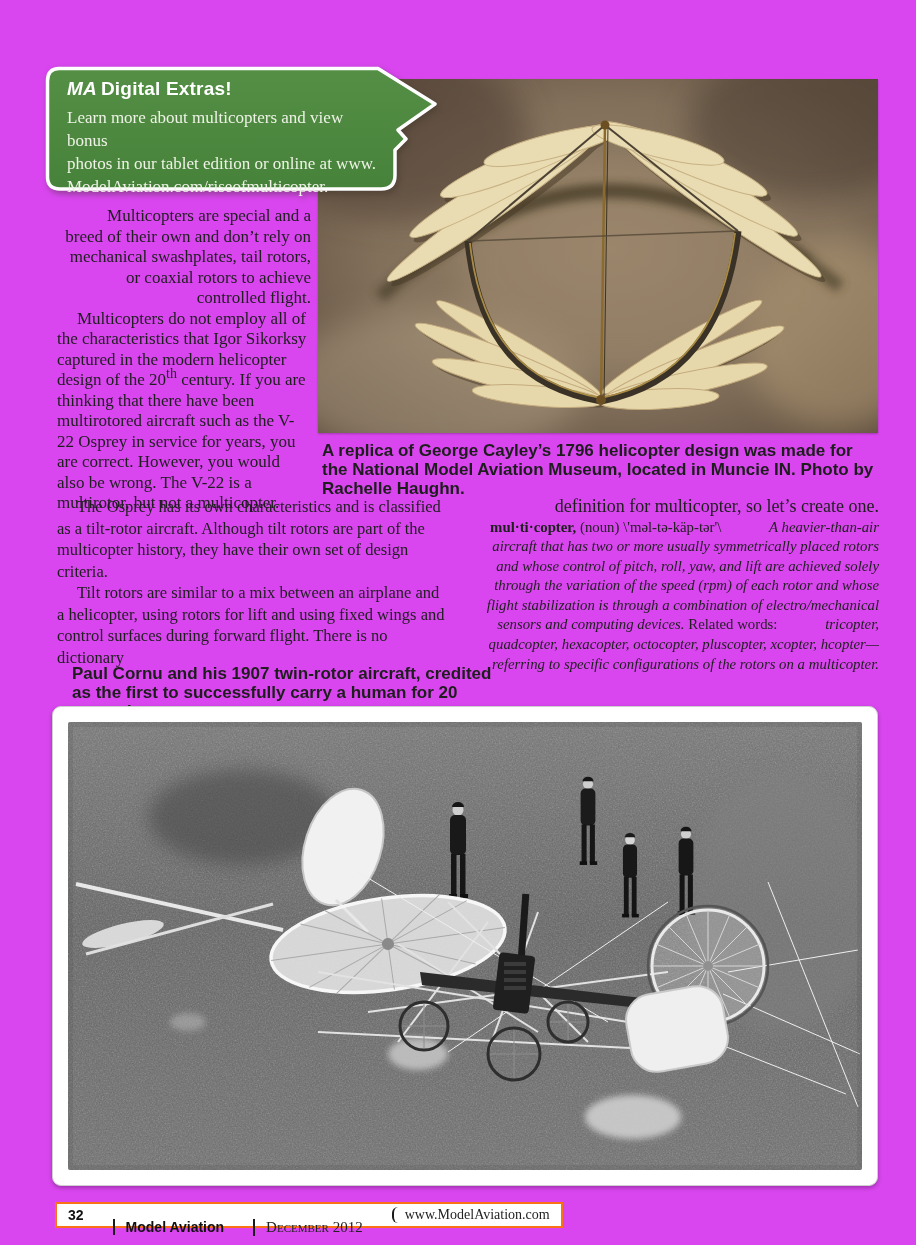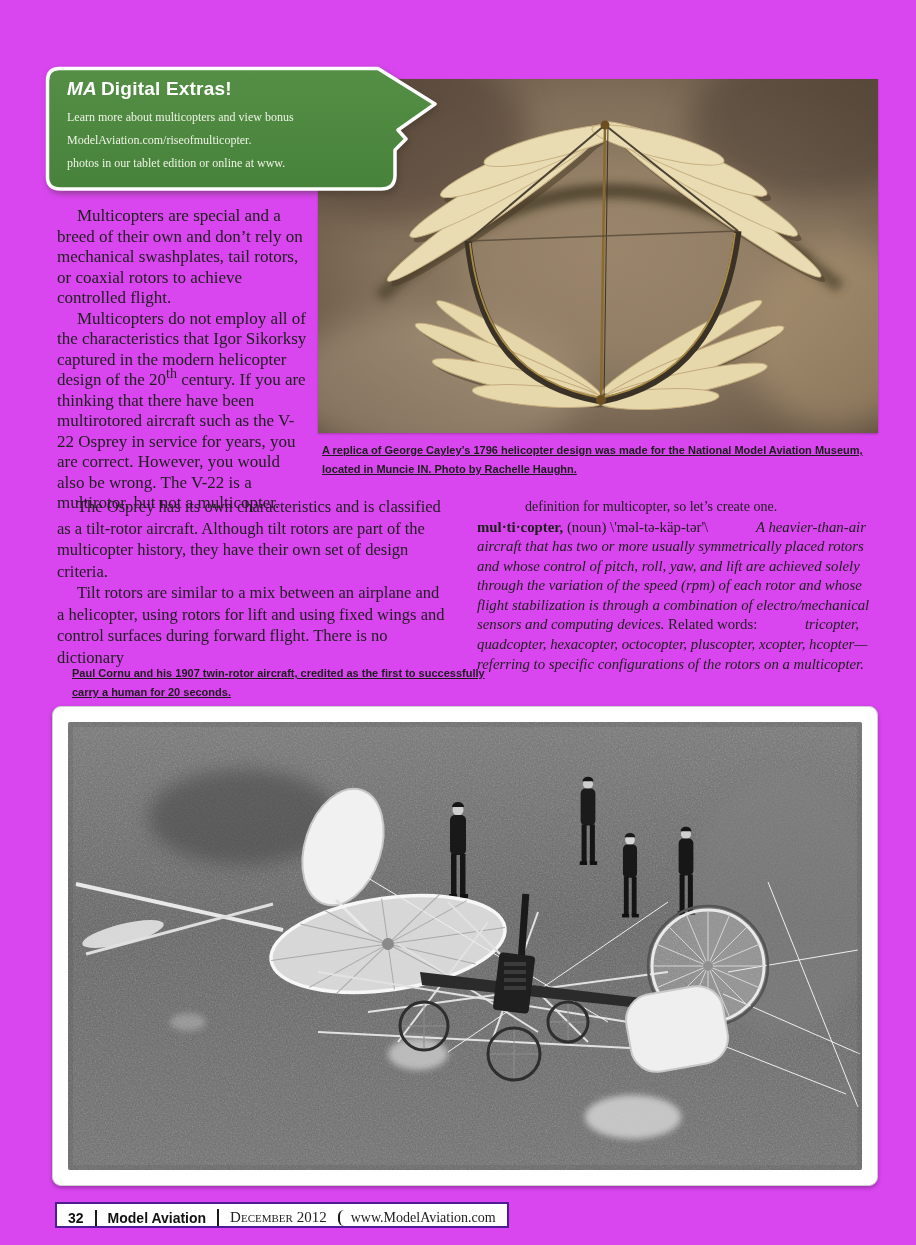--- a/index.html
+++ b/index.html
@@ -7,53 +7,53 @@
         font-family:"Liberation Serif",serif;color:#1e1e1e;padding-left:36px;}
 
   
   .callout{position:absolute;left:45px;top:66px;width:398px;height:126px;z-index:5;
            filter:drop-shadow(2px 3px 3px rgba(60,50,40,.45));}
   .callout svg{position:absolute;left:0;top:0;}
   .callout-text{position:absolute;left:22px;top:12px;width:312px;}
   .callout-title{font-family:"Liberation Sans",sans-serif;font-weight:bold;font-size:19px;
                  color:#fff;margin:0 0 6px 0;letter-spacing:.2px;}
   .callout-title .ma{font-style:italic;margin-right:4px;}
-  .callout-body{font-size:12px;line-height:23px;color:#eef3e6;}
+  .callout-body{font-size:17px;line-height:23px;color:#eef3e6;}
 
   
   .cayley-photo{position:absolute;left:318px;top:79px;width:560px;height:354px;z-index:1;
                 box-shadow:0 1px 2px rgba(0,0,0,.25);}
   .cornu-frame{position:absolute;left:52px;top:706px;width:826px;height:480px;box-sizing:border-box;
                background:#fff;border:1px solid #cfcfcf;border-radius:9px;padding:15px;
                box-shadow:0 2px 4px rgba(0,0,0,.28);}
   .cornu-frame svg{display:block;border-radius:2px;}
 
   
-  .caption{font-family:"Liberation Sans",sans-serif;font-weight:bold;font-size:11px;
-           line-height:19px;color:#1d1d1d;text-decoration:underline;}
+  .caption{font-family:"Liberation Sans",sans-serif;font-weight:bold;font-size:17px;
+           line-height:19px;color:#1d1d1d;}
   .caption-cayley{position:absolute;left:322px;top:441px;width:556px;}
   .caption-cornu{position:absolute;left:72px;top:664px;width:428px;}
 
   
   .col-narrow{position:absolute;left:57px;top:206px;width:254px;
               font-size:17px;line-height:20.5px;}
   .col-left{position:absolute;left:57px;top:496px;width:392px;
             font-size:16.5px;line-height:21.5px;}
   .col-right{position:absolute;left:477px;top:496px;width:402px;}
-  .col-right .intro{font-size:14px;line-height:21.5px;margin-left:48px;}
+  .col-right .intro{font-size:18px;line-height:21.5px;margin-left:48px;}
   p.body-par{margin:0;text-indent:20px;}
-  p.no-indent{text-indent:0;}
+  p.no-indent{text-indent:0;text-align:right;}
   sup{font-size:14px;vertical-align:super;line-height:0;}
   .definition{margin-top:16px;font-size:14.8px;line-height:19.6px;}
   .def-term{font-weight:bold;}
   .def-italic{font-style:italic;margin-left:44px;}
 
   
-  .footer-bar{position:absolute;left:55px;top:1202px;display:flex;align-items:flex-end;
-              border:2px solid #4c1d95;height:22px;background:#fff;z-index:4;}
+  .footer-bar{position:absolute;left:55px;top:1202px;display:flex;align-items:center;
+              border:2px solid #f97316;height:22px;background:#fff;z-index:4;gap:18px;}
   .footer-cell{display:flex;align-items:center;padding:0 11px;border-left:2px solid #1a1a1a;
                white-space:nowrap;}
   .footer-cell:first-child{border-left:none;}
   .f-num{font-family:"Liberation Sans",sans-serif;font-weight:bold;font-size:14px;color:#111;}
   .f-mag{font-family:"Liberation Sans",sans-serif;font-weight:bold;font-size:14px;color:#111;margin-top:24px;}
   .f-date{font-family:"Liberation Serif",serif;font-variant:small-caps;font-size:15px;color:#222;margin-top:24px;}
   .f-web{font-family:"Liberation Serif",serif;font-size:14px;color:#222;border-radius:6px;}
 </style>
 </head>
 <body>
@@ -140,22 +140,22 @@
           <stop offset="100%" stop-color="#47823a"></stop>
         </linearGradient>
       </defs>
       <path d="M 14 2.5 H 333 L 390 38 L 353 64 L 361 73 L 350 84 L 350 109
                Q 350 123 336 123 H 15 Q 2.5 123 2.5 111 V 15 Q 2.5 2.5 14 2.5 Z" fill="url(#grn)" stroke="#ffffff" stroke-width="3.5" stroke-linejoin="round"></path>
     </svg>
     <div class="callout-text">
       <div class="callout-title"><span class="ma">MA</span><span>Digital Extras!</span></div>
       <div class="callout-body">
         <div>Learn more about multicopters and view bonus</div>
+        <div>photos in our tablet edition or online at www.</div>
         <div>ModelAviation.com/riseofmulticopter.</div>
-        <div>photos in our tablet edition or online at www.</div>
       </div>
     </div>
   </div>
 
   <div class="caption caption-cayley">A replica of George Cayley’s 1796 helicopter design was made for the National Model Aviation Museum, located in Muncie IN. Photo by Rachelle Haughn.</div>
 
   <div class="col-narrow">
     <p class="body-par no-indent" style="text-indent:20px">Multicopters are special and a breed of their own and don’t rely on mechanical swashplates, tail rotors, or coaxial rotors to achieve controlled flight.</p>
     <p class="body-par"><span>Multicopters do not employ all of the characteristics that Igor Sikorksy captured in the modern helicopter design of the 20</span><sup>th</sup><span> century. If you are thinking that there have been multirotored aircraft such as the V-22 Osprey in service for years, you are correct. However, you would also be wrong. The V-22 is a multirotor, but not a multicopter.</span></p>
   </div>

